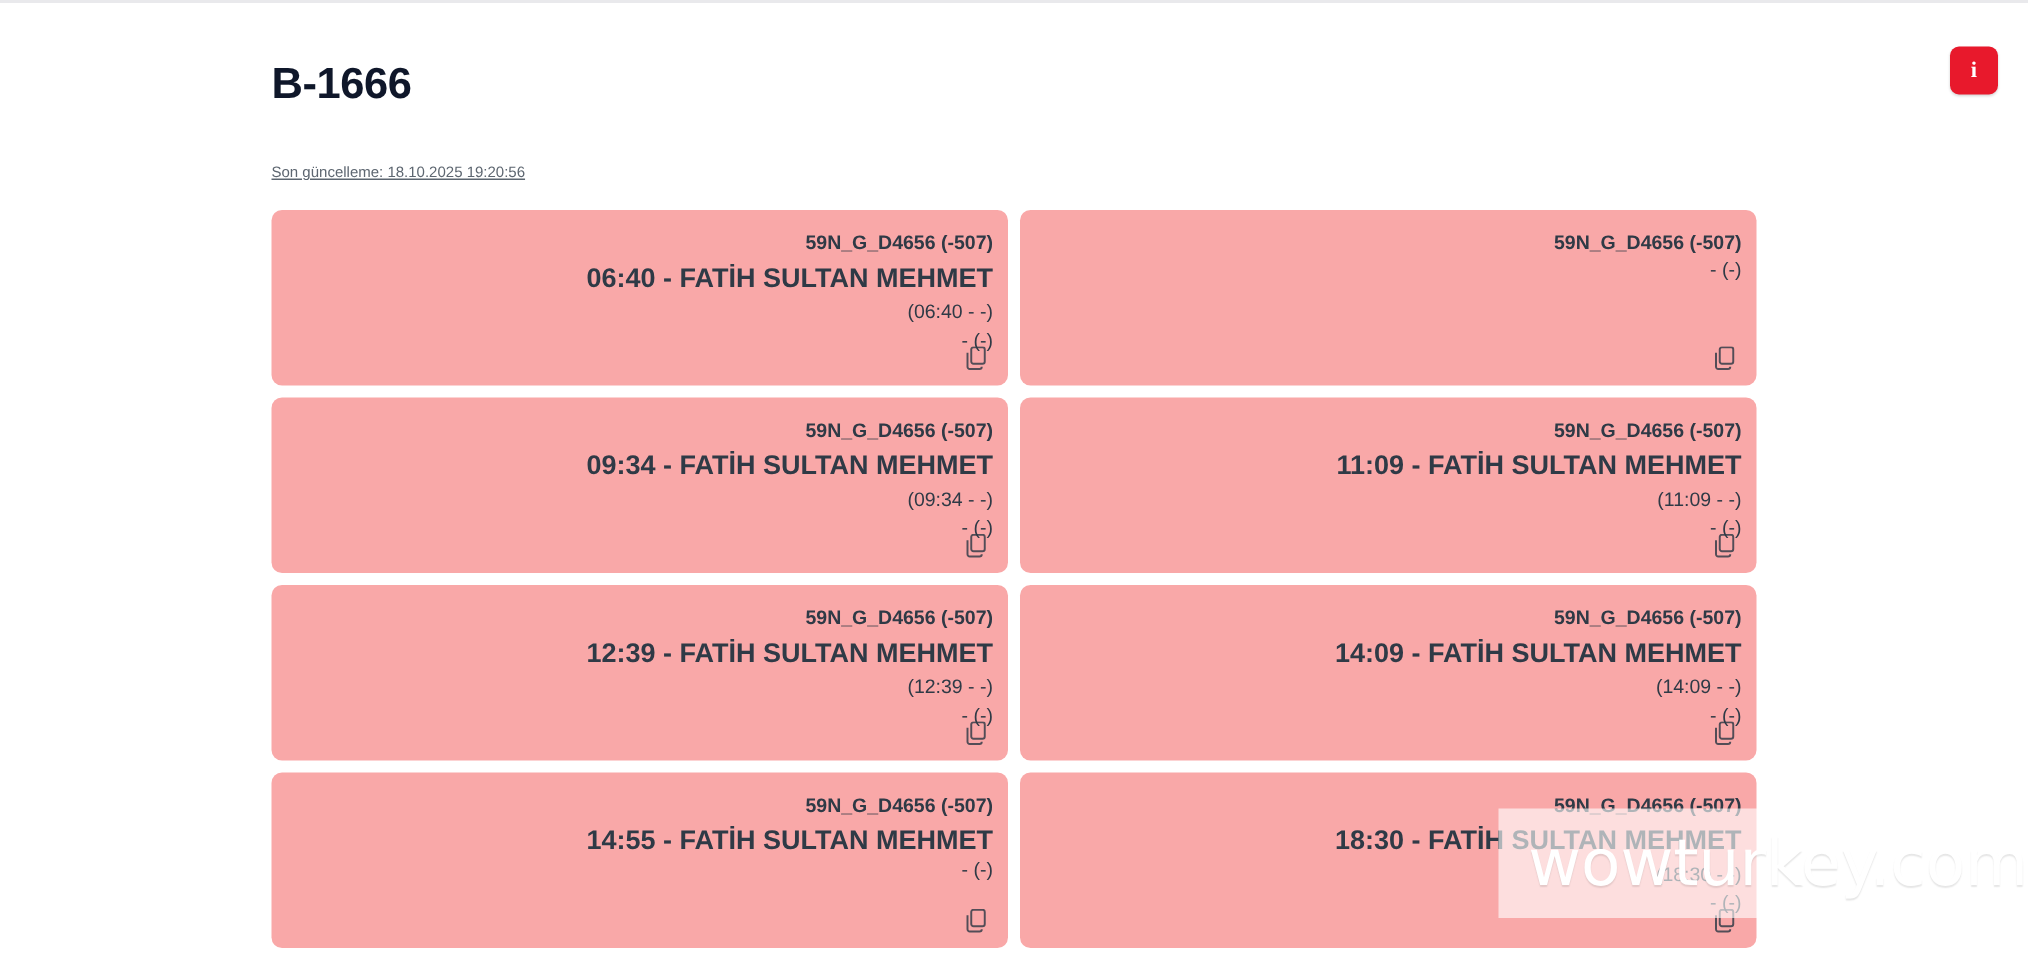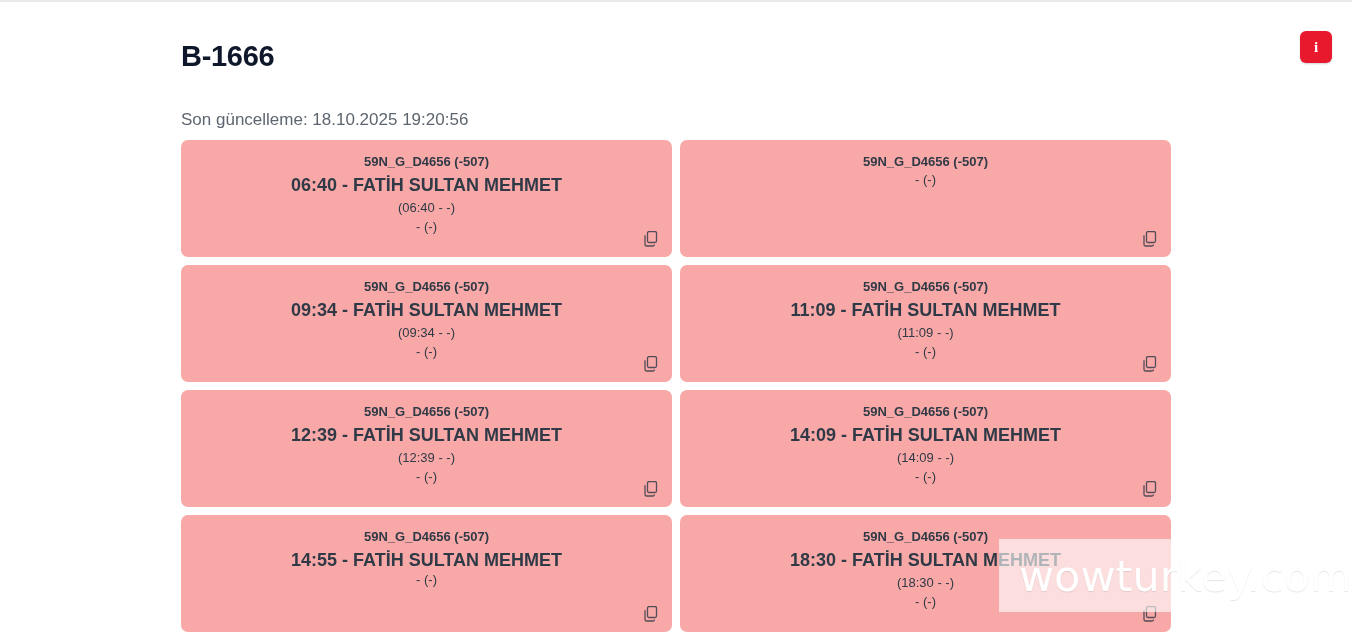--- a/index.html
+++ b/index.html
@@ -51,40 +51,41 @@
     top: 40px;
     font-size: 29px;
     font-weight: bold;
     color: #0f172a;
     letter-spacing: -0.3px;
   }
   .subtitle {
     position: absolute;
     left: 181px;
     top: 110px;
-    font-size: 17px;
+    font-size: 10px;
     color: #5d6670;
+    text-decoration: underline;
   }
   .grid {
     position: absolute;
     left: 181px;
     top: 140px;
     width: 990px;
     display: grid;
     grid-template-columns: 491px 491px;
     column-gap: 8px;
     row-gap: 8px;
   }
   .card {
     position: relative;
     background: #f9a8a8;
     border-radius: 7px;
     height: 117px;
     padding: 14px 10px 10px 10px;
-    text-align: center;
+    text-align: right;
     color: #2f3a46;
     cursor: pointer;
   }
   .card .line1 {
     font-size: 13px;
     font-weight: bold;
     line-height: 16px;
   }
   .card .line2 {
     font-size: 18px;

